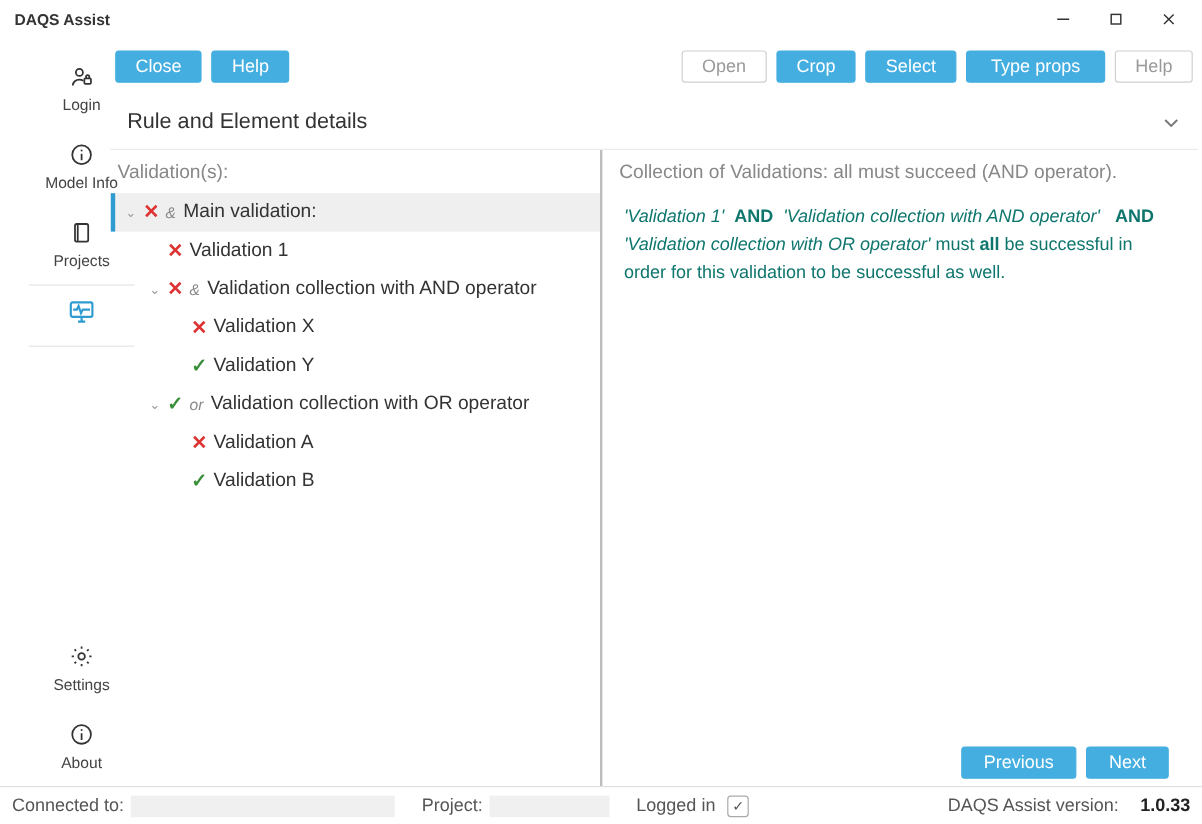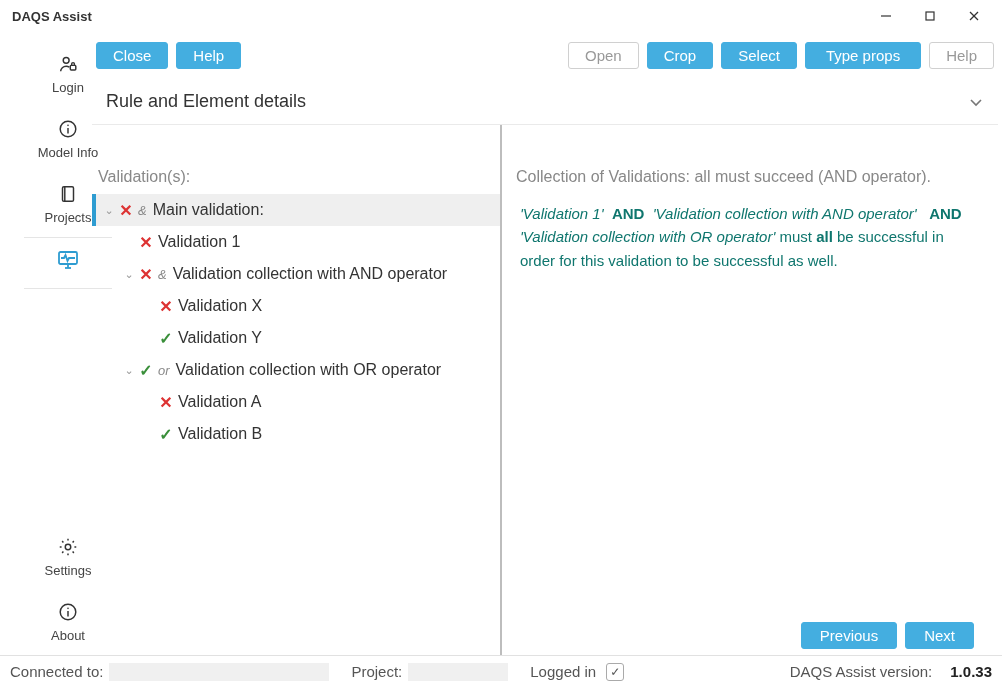--- a/index.html
+++ b/index.html
@@ -35,21 +35,21 @@
 
   
   .section-header { display:flex; align-items:center; padding:12px 14px; font-size:18px; color:#333; border-top:0; border-bottom:1px solid #eaeaea; }
   .section-header .title { flex:1; }
   .section-header .chev { color:#888; }
 
   
   .split { flex:1; display:flex; border-top:0; overflow:hidden; }
   .pane-left { width:410px; border-right:2px solid #bdbdbd; padding:6px 0 0 0; overflow:auto; }
   .pane-right { flex:1; padding:6px 14px; overflow:auto; }
-  .pane-title { color:#888; font-size:16px; padding:4px 6px 8px 6px;margin-top:33px; }
+  .pane-title { color:#888; font-size:16px; padding:4px 6px 8px 6px; }
   .pane-right .pane-title { color:#888; padding-left:0; }
 
   
   .tree { padding:0; }
   .row { display:flex; align-items:center; height:32px; font-size:16px; color:#333; padding-right:6px; }
   .row.sel { background:#efefef; }
   .row .bar { width:4px; height:100%; }
   .row.sel .bar { background:#2e9cd1; }
   .row .ind { display:inline-block; }
   .row .tw { width:14px; color:#9a9a9a; font-size:11px; text-align:center; margin-right:2px; }

